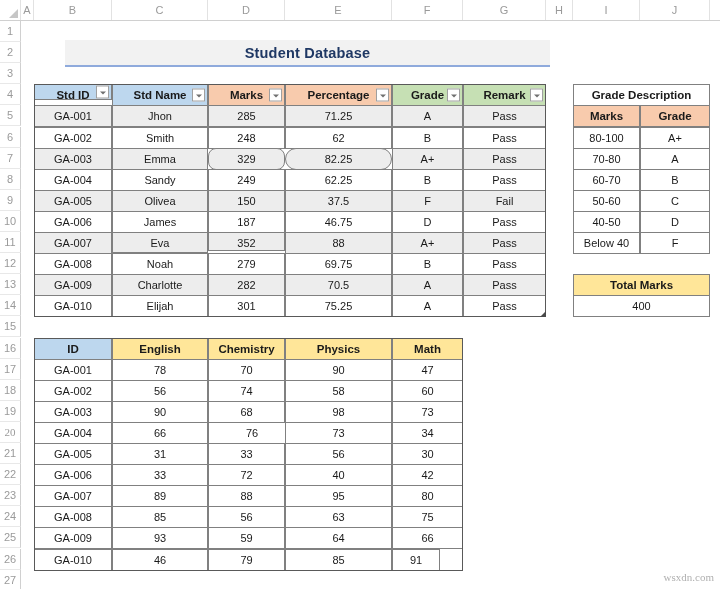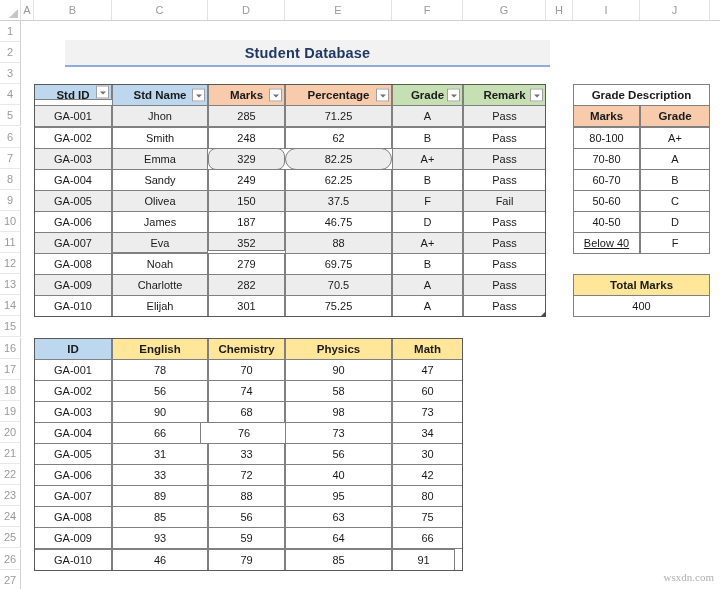--- a/index.html
+++ b/index.html
@@ -170,21 +170,21 @@
       <div class="row-head" style="top: 210.9px; height: 21.1px; line-height: 20.1px;">10</div>
       <div class="row-head" style="top: 232px; height: 21.1px; line-height: 20.1px;">11</div>
       <div class="row-head" style="top: 253.1px; height: 21.1px; line-height: 20.1px;">12</div>
       <div class="row-head" style="top: 274.2px; height: 21.1px; line-height: 20.1px;">13</div>
       <div class="row-head" style="top: 295.3px; height: 21.1px; line-height: 20.1px;">14</div>
       <div class="row-head" style="top: 316.4px; height: 21.1px; line-height: 20.1px;">15</div>
       <div class="row-head" style="top: 337.5px; height: 21.1px; line-height: 20.1px;">16</div>
       <div class="row-head" style="top: 358.6px; height: 21.1px; line-height: 20.1px;">17</div>
       <div class="row-head" style="top: 379.7px; height: 21.1px; line-height: 20.1px;">18</div>
       <div class="row-head" style="top: 400.8px; height: 21.1px; line-height: 20.1px;">19</div>
-      <div class="row-head" style="top: 421.9px; height: 21.1px; line-height: 20.1px;">20</div>
+      <div class="row-head" style="top: 421.9px; height: 21.1px; line-height: 20.1px; font-family: Liberation Serif, serif;">20</div>
       <div class="row-head" style="top: 443px; height: 21.1px; line-height: 20.1px;">21</div>
       <div class="row-head" style="top: 464.1px; height: 21.1px; line-height: 20.1px;">22</div>
       <div class="row-head" style="top: 485.2px; height: 21.1px; line-height: 20.1px;">23</div>
       <div class="row-head" style="top: 506.3px; height: 21.1px; line-height: 20.1px;">24</div>
       <div class="row-head" style="top: 527.4px; height: 21.1px; line-height: 20.1px;">25</div>
       <div class="row-head" style="top: 548.5px; height: 21.1px; line-height: 20.1px;">26</div>
       <div class="row-head" style="top: 569.6px; height: 21.1px; line-height: 20.1px;">27</div>
     </div>
 
   <div class="title-banner" style="left:65px; top:40px; width:485px; height:27px;">Student Database</div>
@@ -266,21 +266,21 @@
       <div class="cell white" style="left: 573px; top: 126.5px; width: 67px; height: 22.1px; line-height: 20.1px;">80-100</div>
       <div class="cell white" style="left: 640px; top: 126.5px; width: 70px; height: 22.1px; line-height: 20.1px;">A+</div>
       <div class="cell white" style="left: 573px; top: 147.6px; width: 67px; height: 22.1px; line-height: 20.1px;">70-80</div>
       <div class="cell white" style="left: 640px; top: 147.6px; width: 70px; height: 22.1px; line-height: 20.1px;">A</div>
       <div class="cell white" style="left: 573px; top: 168.7px; width: 67px; height: 22.1px; line-height: 20.1px;">60-70</div>
       <div class="cell white" style="left: 640px; top: 168.7px; width: 70px; height: 22.1px; line-height: 20.1px;">B</div>
       <div class="cell white" style="left: 573px; top: 189.8px; width: 67px; height: 22.1px; line-height: 20.1px;">50-60</div>
       <div class="cell white" style="left: 640px; top: 189.8px; width: 70px; height: 22.1px; line-height: 20.1px;">C</div>
       <div class="cell white" style="left: 573px; top: 210.9px; width: 67px; height: 22.1px; line-height: 20.1px;">40-50</div>
       <div class="cell white" style="left: 640px; top: 210.9px; width: 70px; height: 22.1px; line-height: 20.1px;">D</div>
-      <div class="cell white" style="left: 573px; top: 232px; width: 67px; height: 22.1px; line-height: 20.1px; text-decoration: underline;">Below 40</div>
+      <div class="cell white" style="left: 573px; top: 232px; width: 67px; height: 22.1px; line-height: 20.1px;">Below 40</div>
       <div class="cell white" style="left: 640px; top: 232px; width: 70px; height: 22.1px; line-height: 20.1px;">F</div>
     </div>
   <div id="total-marks-layer">
       <div class="cell hdr yellow" style="left: 573px; top: 274.2px; width: 137px; height: 22.1px; line-height: 20.1px;">Total Marks</div>
       <div class="cell white" style="left: 573px; top: 295.3px; width: 137px; height: 22.1px; line-height: 20.1px;">400</div>
     </div>
   <div id="subject-table-layer">
       <div class="cell hdr blue" style="left: 34px; top: 337.5px; width: 78px; height: 22.1px; line-height: 20.1px;">ID</div>
       <div class="cell hdr yellow" style="left: 112px; top: 337.5px; width: 96px; height: 22.1px; line-height: 20.1px;">English</div>
       <div class="cell hdr yellow" style="left: 208px; top: 337.5px; width: 77px; height: 22.1px; line-height: 20.1px;">Chemistry</div>
@@ -296,21 +296,21 @@
       <div class="cell white" style="left: 208px; top: 379.7px; width: 77px; height: 22.1px; line-height: 20.1px;">74</div>
       <div class="cell white" style="left: 285px; top: 379.7px; width: 107px; height: 22.1px; line-height: 20.1px;">58</div>
       <div class="cell white" style="left: 392px; top: 379.7px; width: 71px; height: 22.1px; line-height: 20.1px;">60</div>
       <div class="cell white" style="left: 34px; top: 400.8px; width: 78px; height: 22.1px; line-height: 20.1px;">GA-003</div>
       <div class="cell white" style="left: 112px; top: 400.8px; width: 96px; height: 22.1px; line-height: 20.1px;">90</div>
       <div class="cell white" style="left: 208px; top: 400.8px; width: 77px; height: 22.1px; line-height: 20.1px;">68</div>
       <div class="cell white" style="left: 285px; top: 400.8px; width: 107px; height: 22.1px; line-height: 20.1px;">98</div>
       <div class="cell white" style="left: 392px; top: 400.8px; width: 71px; height: 22.1px; line-height: 20.1px;">73</div>
       <div class="cell white" style="left: 34px; top: 421.9px; width: 78px; height: 22.1px; line-height: 20.1px;">GA-004</div>
       <div class="cell white" style="left: 112px; top: 421.9px; width: 96px; height: 22.1px; line-height: 20.1px;">66</div>
-      <div class="cell white" style="left: 200px; top: 421.9px; width: 88px; height: 22.1px; line-height: 20.1px;">76</div>
+      <div class="cell white" style="left: 208px; top: 421.9px; width: 88px; height: 22.1px; line-height: 20.1px;">76</div>
       <div class="cell white" style="left: 285px; top: 421.9px; width: 107px; height: 22.1px; line-height: 20.1px;">73</div>
       <div class="cell white" style="left: 392px; top: 421.9px; width: 71px; height: 22.1px; line-height: 20.1px;">34</div>
       <div class="cell white" style="left: 34px; top: 443px; width: 78px; height: 22.1px; line-height: 20.1px;">GA-005</div>
       <div class="cell white" style="left: 112px; top: 443px; width: 96px; height: 22.1px; line-height: 20.1px;">31</div>
       <div class="cell white" style="left: 208px; top: 443px; width: 77px; height: 22.1px; line-height: 20.1px;">33</div>
       <div class="cell white" style="left: 285px; top: 443px; width: 107px; height: 22.1px; line-height: 20.1px;">56</div>
       <div class="cell white" style="left: 392px; top: 443px; width: 71px; height: 22.1px; line-height: 20.1px;">30</div>
       <div class="cell white" style="left: 34px; top: 464.1px; width: 78px; height: 22.1px; line-height: 20.1px;">GA-006</div>
       <div class="cell white" style="left: 112px; top: 464.1px; width: 96px; height: 22.1px; line-height: 20.1px;">33</div>
       <div class="cell white" style="left: 208px; top: 464.1px; width: 77px; height: 22.1px; line-height: 20.1px;">72</div>
@@ -328,18 +328,18 @@
       <div class="cell white" style="left: 392px; top: 506.3px; width: 71px; height: 22.1px; line-height: 20.1px;">75</div>
       <div class="cell white" style="left: 34px; top: 527.4px; width: 78px; height: 22.1px; line-height: 20.1px;">GA-009</div>
       <div class="cell white" style="left: 112px; top: 527.4px; width: 96px; height: 22.1px; line-height: 20.1px;">93</div>
       <div class="cell white" style="left: 208px; top: 527.4px; width: 77px; height: 22.1px; line-height: 20.1px;">59</div>
       <div class="cell white" style="left: 285px; top: 527.4px; width: 107px; height: 22.1px; line-height: 20.1px;">64</div>
       <div class="cell white" style="left: 392px; top: 527.4px; width: 71px; height: 22.1px; line-height: 20.1px;">66</div>
       <div class="cell white" style="left: 34px; top: 548.5px; width: 78px; height: 22.1px; line-height: 20.1px;">GA-010</div>
       <div class="cell white" style="left: 112px; top: 548.5px; width: 96px; height: 22.1px; line-height: 20.1px;">46</div>
       <div class="cell white" style="left: 208px; top: 548.5px; width: 77px; height: 22.1px; line-height: 20.1px;">79</div>
       <div class="cell white" style="left: 285px; top: 548.5px; width: 107px; height: 22.1px; line-height: 20.1px;">85</div>
-      <div class="cell white" style="left: 392px; top: 548.5px; width: 63px; height: 22.1px; line-height: 20.1px;">91</div>
+      <div class="cell white" style="left: 392px; top: 548.5px; width: 48px; height: 22.1px; line-height: 20.1px;">91</div>
       <div class="table-frame" style="left: 34px; top: 337.5px; width: 429px; height: 233.1px;"></div>
     </div>
 
   <div class="watermark">wsxdn.com</div>
 </div>
 
 </body></html>

